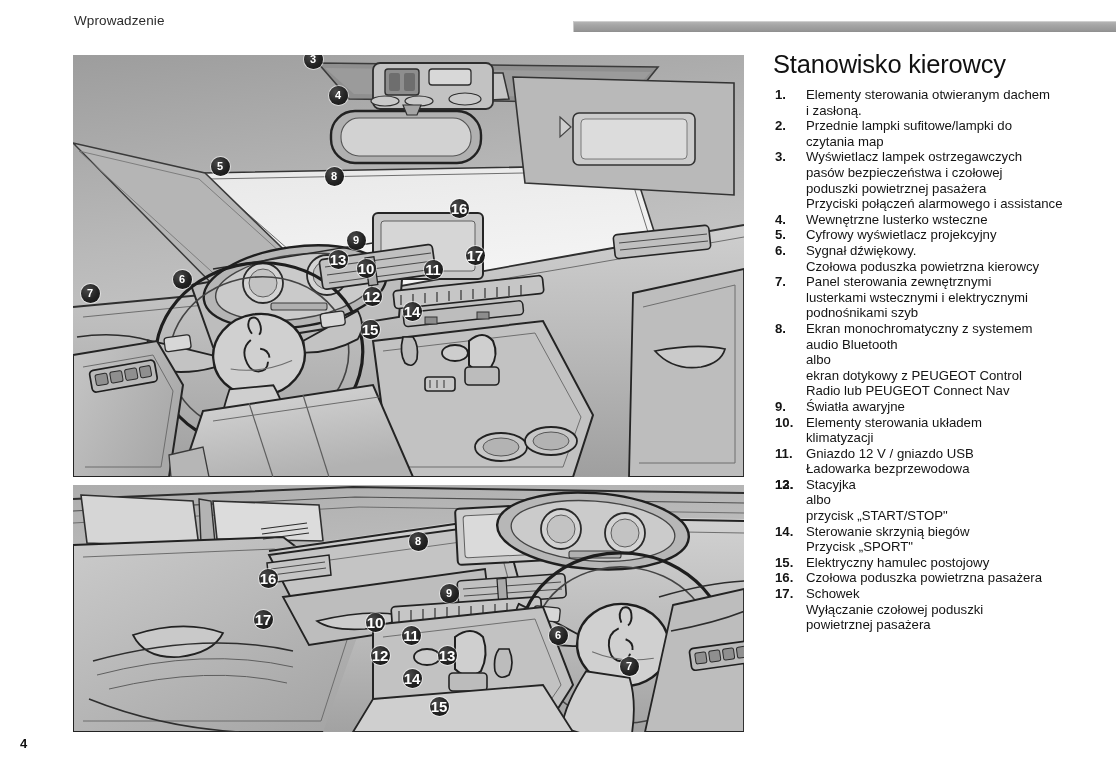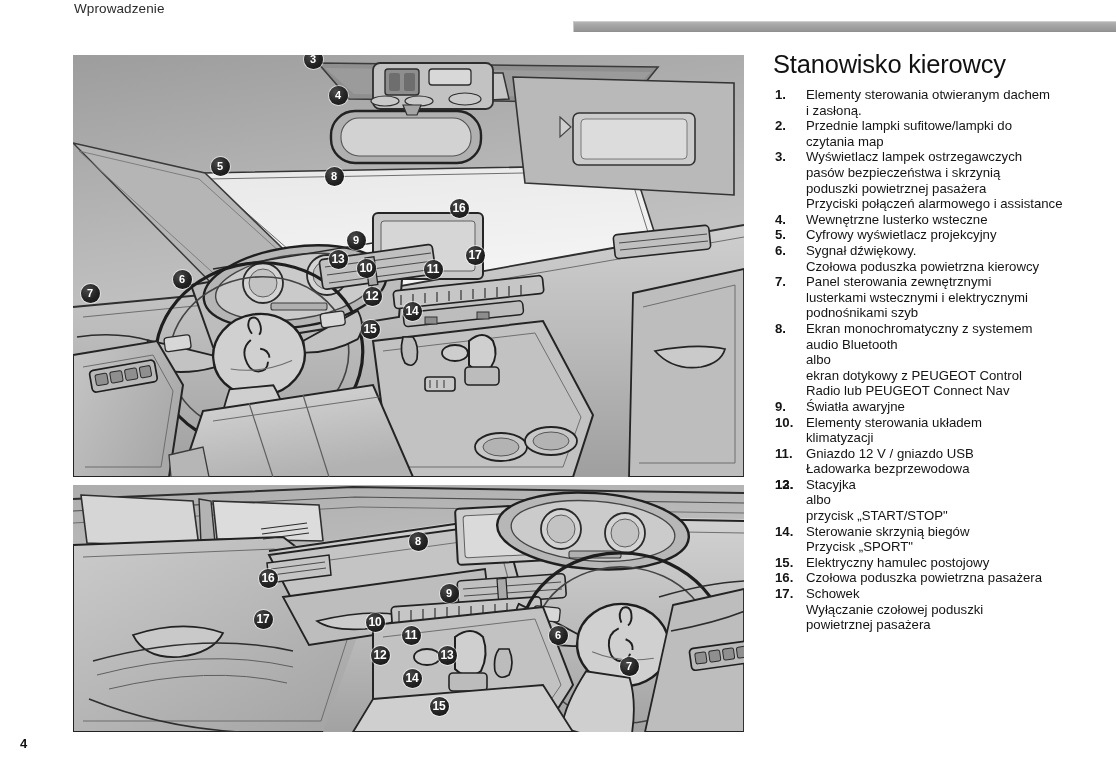--- a/index.html
+++ b/index.html
@@ -17,21 +17,21 @@
   }
   .page {
     position: absolute;
     inset: 0;
   }
 
   
   .running-head {
     position: absolute;
     left: 74px;
-    top: 1px;
+    top: 13px;
     font-size: 13.5px;
     color: #2b2b2b;
     letter-spacing: .1px;
     white-space: nowrap;
   }
   .head-rule {
     position: absolute;
     left: 573px;
     top: 21px;
     width: 543px;
@@ -79,21 +79,21 @@
     background: radial-gradient(circle at 34% 30%, #4a4a4a 0%, #232323 55%, #111 100%);
     color: #fff;
     font-size: 11px;
     font-weight: bold;
     line-height: 19px;
     text-align: center;
     box-shadow: 0 0 0 1px rgba(255,255,255,.55);
     font-family: "Liberation Sans", sans-serif;
     letter-spacing: -0.2px;
   }
-  .callout.wide { font-size: 12px; }
+  .callout.wide { font-size: 15px; }
 
   
   .panel {
     position: absolute;
     left: 767px;
     top: 50px;
     width: 345px;
   }
   .panel h1 {
     margin: 0 0 9px 6px;
@@ -495,21 +495,21 @@
         <div class="callout wide" style="left: 195px; top: 93px;">16</div>
         <div class="callout wide" style="left: 190px; top: 134px;">17</div>
       </div>
   </div>
 
   <div class="panel">
     <h1>Stanowisko kierowcy</h1>
     <ol class="spec-list">
         <li><span class="num">1.</span><span class="lines"><span>Elementy sterowania otwieranym dachem</span><span>i zasłoną.</span></span></li>
         <li><span class="num">2.</span><span class="lines"><span>Przednie lampki sufitowe/lampki do</span><span>czytania map</span></span></li>
-        <li><span class="num">3.</span><span class="lines"><span>Wyświetlacz lampek ostrzegawczych</span><span>pasów bezpieczeństwa i skrzynią</span><span>poduszki powietrznej pasażera</span><span>Przyciski połączeń alarmowego i assistance</span></span></li>
+        <li><span class="num">3.</span><span class="lines"><span>Wyświetlacz lampek ostrzegawczych</span><span>pasów bezpieczeństwa i czołowej</span><span>poduszki powietrznej pasażera</span><span>Przyciski połączeń alarmowego i assistance</span></span></li>
         <li><span class="num">4.</span><span class="lines"><span>Wewnętrzne lusterko wsteczne</span></span></li>
         <li><span class="num">5.</span><span class="lines"><span>Cyfrowy wyświetlacz projekcyjny</span></span></li>
         <li><span class="num">6.</span><span class="lines"><span>Sygnał dźwiękowy.</span><span>Czołowa poduszka powietrzna kierowcy</span></span></li>
         <li><span class="num">7.</span><span class="lines"><span>Panel sterowania zewnętrznymi</span><span>lusterkami wstecznymi i elektrycznymi</span><span>podnośnikami szyb</span></span></li>
         <li><span class="num">8.</span><span class="lines"><span>Ekran monochromatyczny z systemem</span><span>audio Bluetooth</span><span>albo</span><span>ekran dotykowy z PEUGEOT Control</span><span>Radio lub PEUGEOT Connect Nav</span></span></li>
         <li><span class="num">9.</span><span class="lines"><span>Światła awaryjne</span></span></li>
         <li><span class="num">10.</span><span class="lines"><span>Elementy sterowania układem</span><span>klimatyzacji</span></span></li>
         <li><span class="num">11.</span><span class="lines"><span>Gniazdo 12 V / gniazdo USB</span><span>Ładowarka bezprzewodowa</span></span></li>
         <li><span class="num">12.</span></li>
         <li><span class="num">13.</span><span class="lines"><span>Stacyjka</span><span>albo</span><span>przycisk „START/STOP"</span></span></li>

